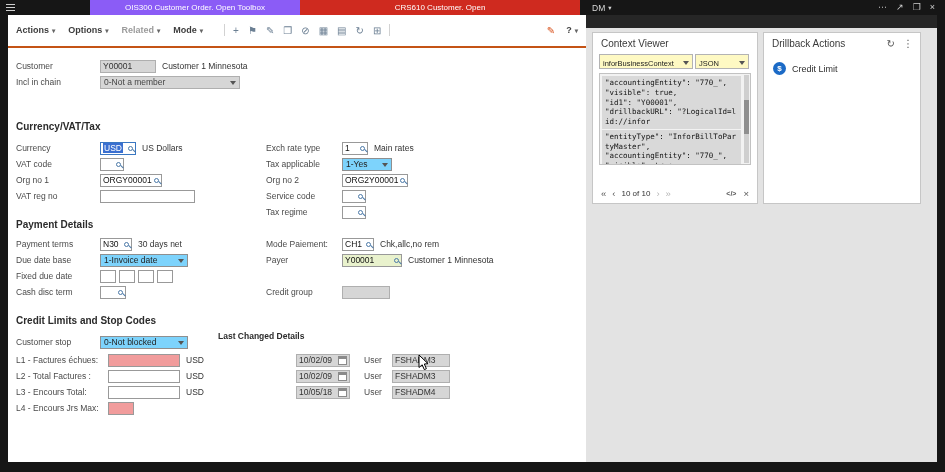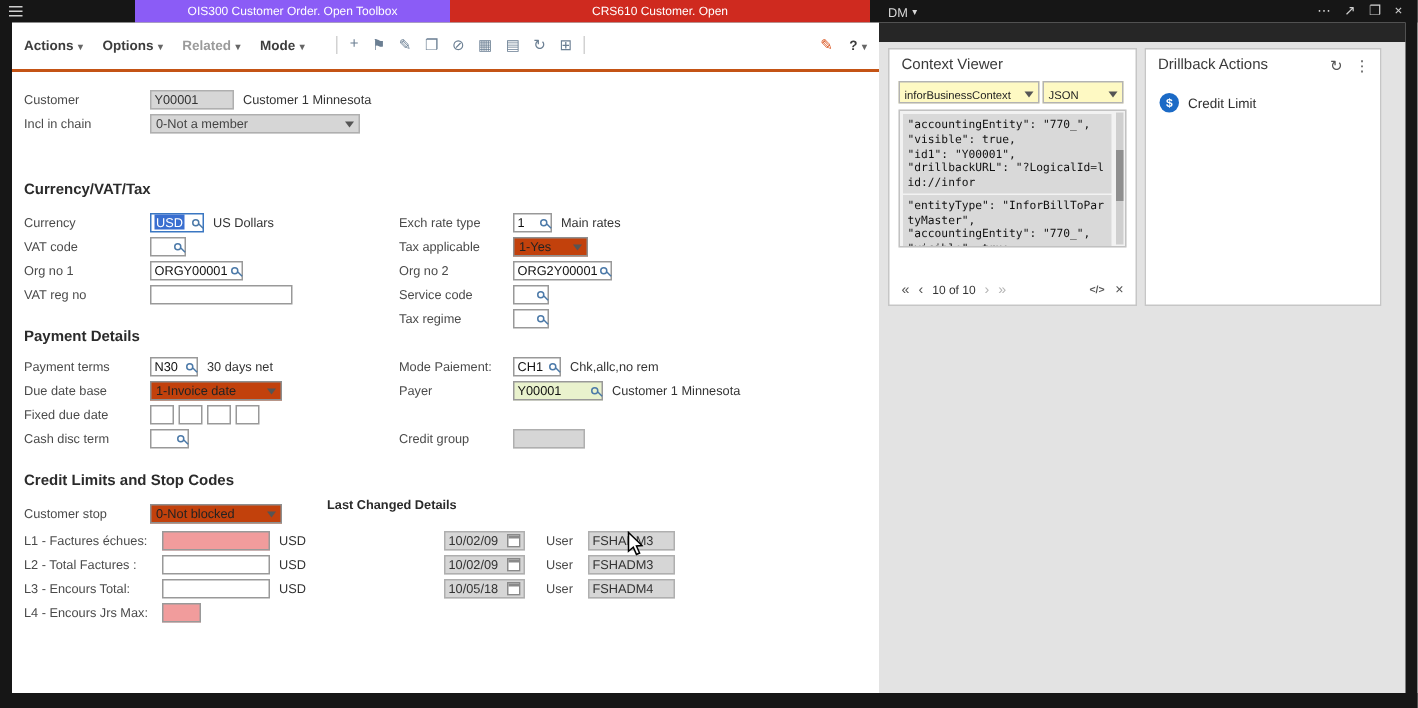--- a/index.html
+++ b/index.html
@@ -40,21 +40,21 @@
   .fld.gray   { background:#d6d6d6; border-color:#afafaf; color:#333; }
   .fld.green  { background:#e9f2cd; }
   .fld.pink   { background:#f6d3cf; }
   .fld.salmon { background:#f19c9c; }
   .fld.focus  { border-color:#3a77c2; }
   .hl { background:#3a6fd0; color:#fff; padding:0 1px; }
   .mag { width:5px; height:5px; border:1.2px solid #4b79a8; border-radius:50%; position:relative; flex:none; margin-left:2px; cursor:pointer; }
   .mag::after { content:""; position:absolute; width:3.5px; height:1.2px; background:#4b79a8; transform:rotate(45deg); right:-3px; bottom:-1.5px; }
   .cal { width:9px; height:9px; border:1px solid #8a8a8a; background:#fff; position:relative; flex:none; cursor:pointer; }
   .cal::before { content:""; position:absolute; top:0; left:0; right:0; height:2.5px; background:#8a8a8a; }
-  .sel { border:1px solid #8f8f8f; background:#c2410c; height:13px; display:flex; align-items:center; justify-content:space-between; padding:0 3px; font-size:8.5px; color:#222; flex:none; cursor:pointer; }
+  .sel { border:1px solid #8f8f8f; background:#7dd3fc; height:13px; display:flex; align-items:center; justify-content:space-between; padding:0 3px; font-size:8.5px; color:#222; flex:none; cursor:pointer; }
   .sel.gray { background:#d6d6d6; border-color:#afafaf; color:#444; }
   .arr { width:0; height:0; border:3.5px solid transparent; border-top:4px solid #555; margin-top:4px; flex:none; }
   .desc { margin-left:6px; color:#333; }
   .unit { margin-left:6px; color:#333; }
   .ulbl { margin-left:14px; color:#4a4a4a; }
   .fdd { display:flex; gap:3px; }
   
   .rightpane { position:absolute; left:586px; top:15px; width:351px; height:447px; background:#e3e3e3; }
   .rp-strip { position:absolute; top:0; left:0; width:100%; height:13px; background:#262626; }
   .panel { position:absolute; background:#fff; border:1px solid #c6c6c6; border-radius:0; }

